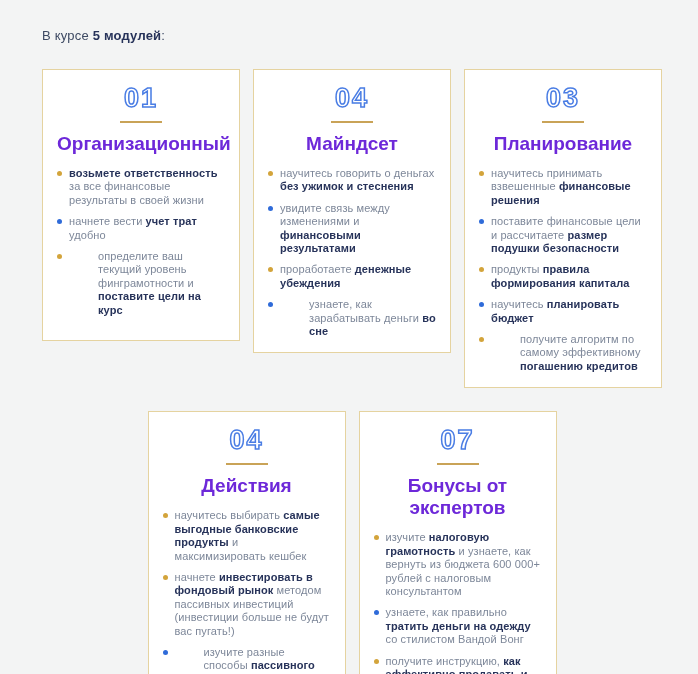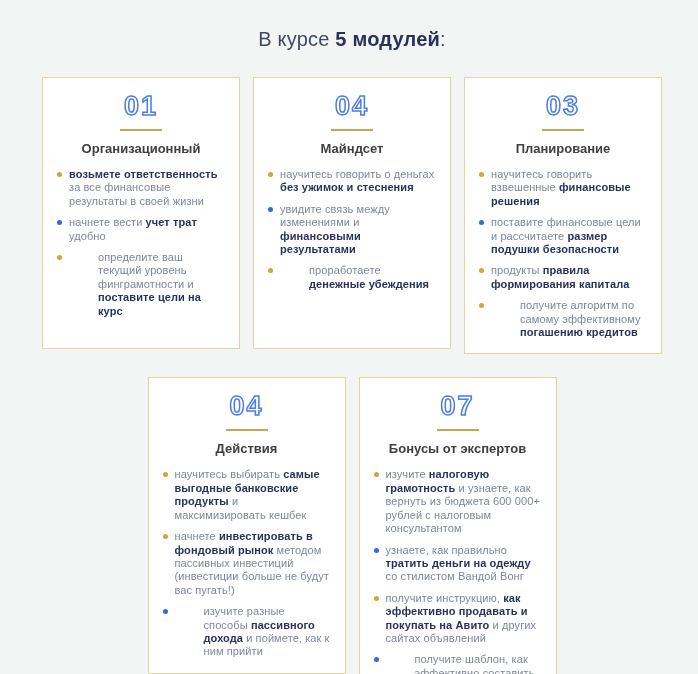--- a/index.html
+++ b/index.html
@@ -6,22 +6,21 @@
   body {
     width: 698px;
     min-height: 674px;
     background: #f3f4f4;
     font-family: "Liberation Sans", sans-serif;
     -webkit-font-smoothing: antialiased;
   }
   .section { padding: 28px 36px 20px 42px; }
 
   .section-title {
-    text-align: center;
-    font-size: 20px;
+    font-size: 13px;
     font-weight: 400;
     color: #3e4a63;
     letter-spacing: .2px;
     margin: 0 0 26px 0;
   }
   .section-title .tbold { font-weight: 700; color: #27335a; }
 
   .row { display: flex; align-items: flex-start; gap: 13px; }
   .row + .row { margin-top: 23px; }
   .row.centered { justify-content: center; }
@@ -47,23 +46,23 @@
   @supports (-webkit-text-stroke: 1px black) {
     .card-number { color: transparent; -webkit-text-stroke: 1.5px #4a7de4; }
   }
   .card-underline {
     width: 42px; height: 2px;
     background: #c9a357;
     margin: 9px auto 10px auto;
   }
   .card-title {
     text-align: center;
-    font-size: 13px;
+    font-size: 19px;
     font-weight: 700;
-    color: #404040;
+    color: #6d28d9;
     margin: 0 0 12px 0;
   }
   .bullets { list-style: none; margin: 0; padding: 0; }
   .bullet { display: flex; gap: 7px; margin-bottom: 8px; }
   .bullet:last-child { margin-bottom: 0; gap: 36px; }
   .dot {
     flex: 0 0 auto;
     width: 5px; height: 5px; border-radius: 50%;
     margin-top: 4px;
   }
@@ -120,43 +119,51 @@
   <li class="bullet">
     <span class="dot blue"></span>
     <span class="bullet-text"><span class="rt">увидите связь между изменениями и </span><span class="bt">финансовыми результатами</span></span>
   </li>
 
   <li class="bullet">
     <span class="dot gold"></span>
     <span class="bullet-text"><span class="rt">проработаете </span><span class="bt">денежные убеждения</span></span>
   </li>
 
+  <li class="bullet">
+    <span class="dot blue"></span>
+    <span class="bullet-text"><span class="rt">узнаете, как зарабатывать деньги </span><span class="bt">во сне</span></span>
+  </li>
 </ul>
   </div>
 
   <div class="card">
     <div class="card-number">03</div>
     <div class="card-underline"></div>
     <h3 class="card-title">Планирование</h3>
     <ul class="bullets">
   <li class="bullet">
     <span class="dot gold"></span>
-    <span class="bullet-text"><span class="rt">научитесь говорить взвешенные </span><span class="bt">финансовые решения</span></span>
+    <span class="bullet-text"><span class="rt">научитесь принимать взвешенные </span><span class="bt">финансовые решения</span></span>
   </li>
 
   <li class="bullet">
     <span class="dot blue"></span>
     <span class="bullet-text"><span class="rt">поставите финансовые цели и рассчитаете </span><span class="bt">размер подушки безопасности</span></span>
   </li>
 
   <li class="bullet">
     <span class="dot gold"></span>
     <span class="bullet-text"><span class="rt">продукты </span><span class="bt">правила формирования капитала</span></span>
   </li>
 
+  <li class="bullet">
+    <span class="dot blue"></span>
+    <span class="bullet-text"><span class="rt">научитесь </span><span class="bt">планировать бюджет</span></span>
+  </li>
 
   <li class="bullet">
     <span class="dot gold"></span>
     <span class="bullet-text"><span class="rt">получите алгоритм по самому эффективному </span><span class="bt">погашению кредитов</span></span>
   </li>
 </ul>
   </div>
 </div>
   <div class="row row2 centered" id="row-2">
   <div class="card">

